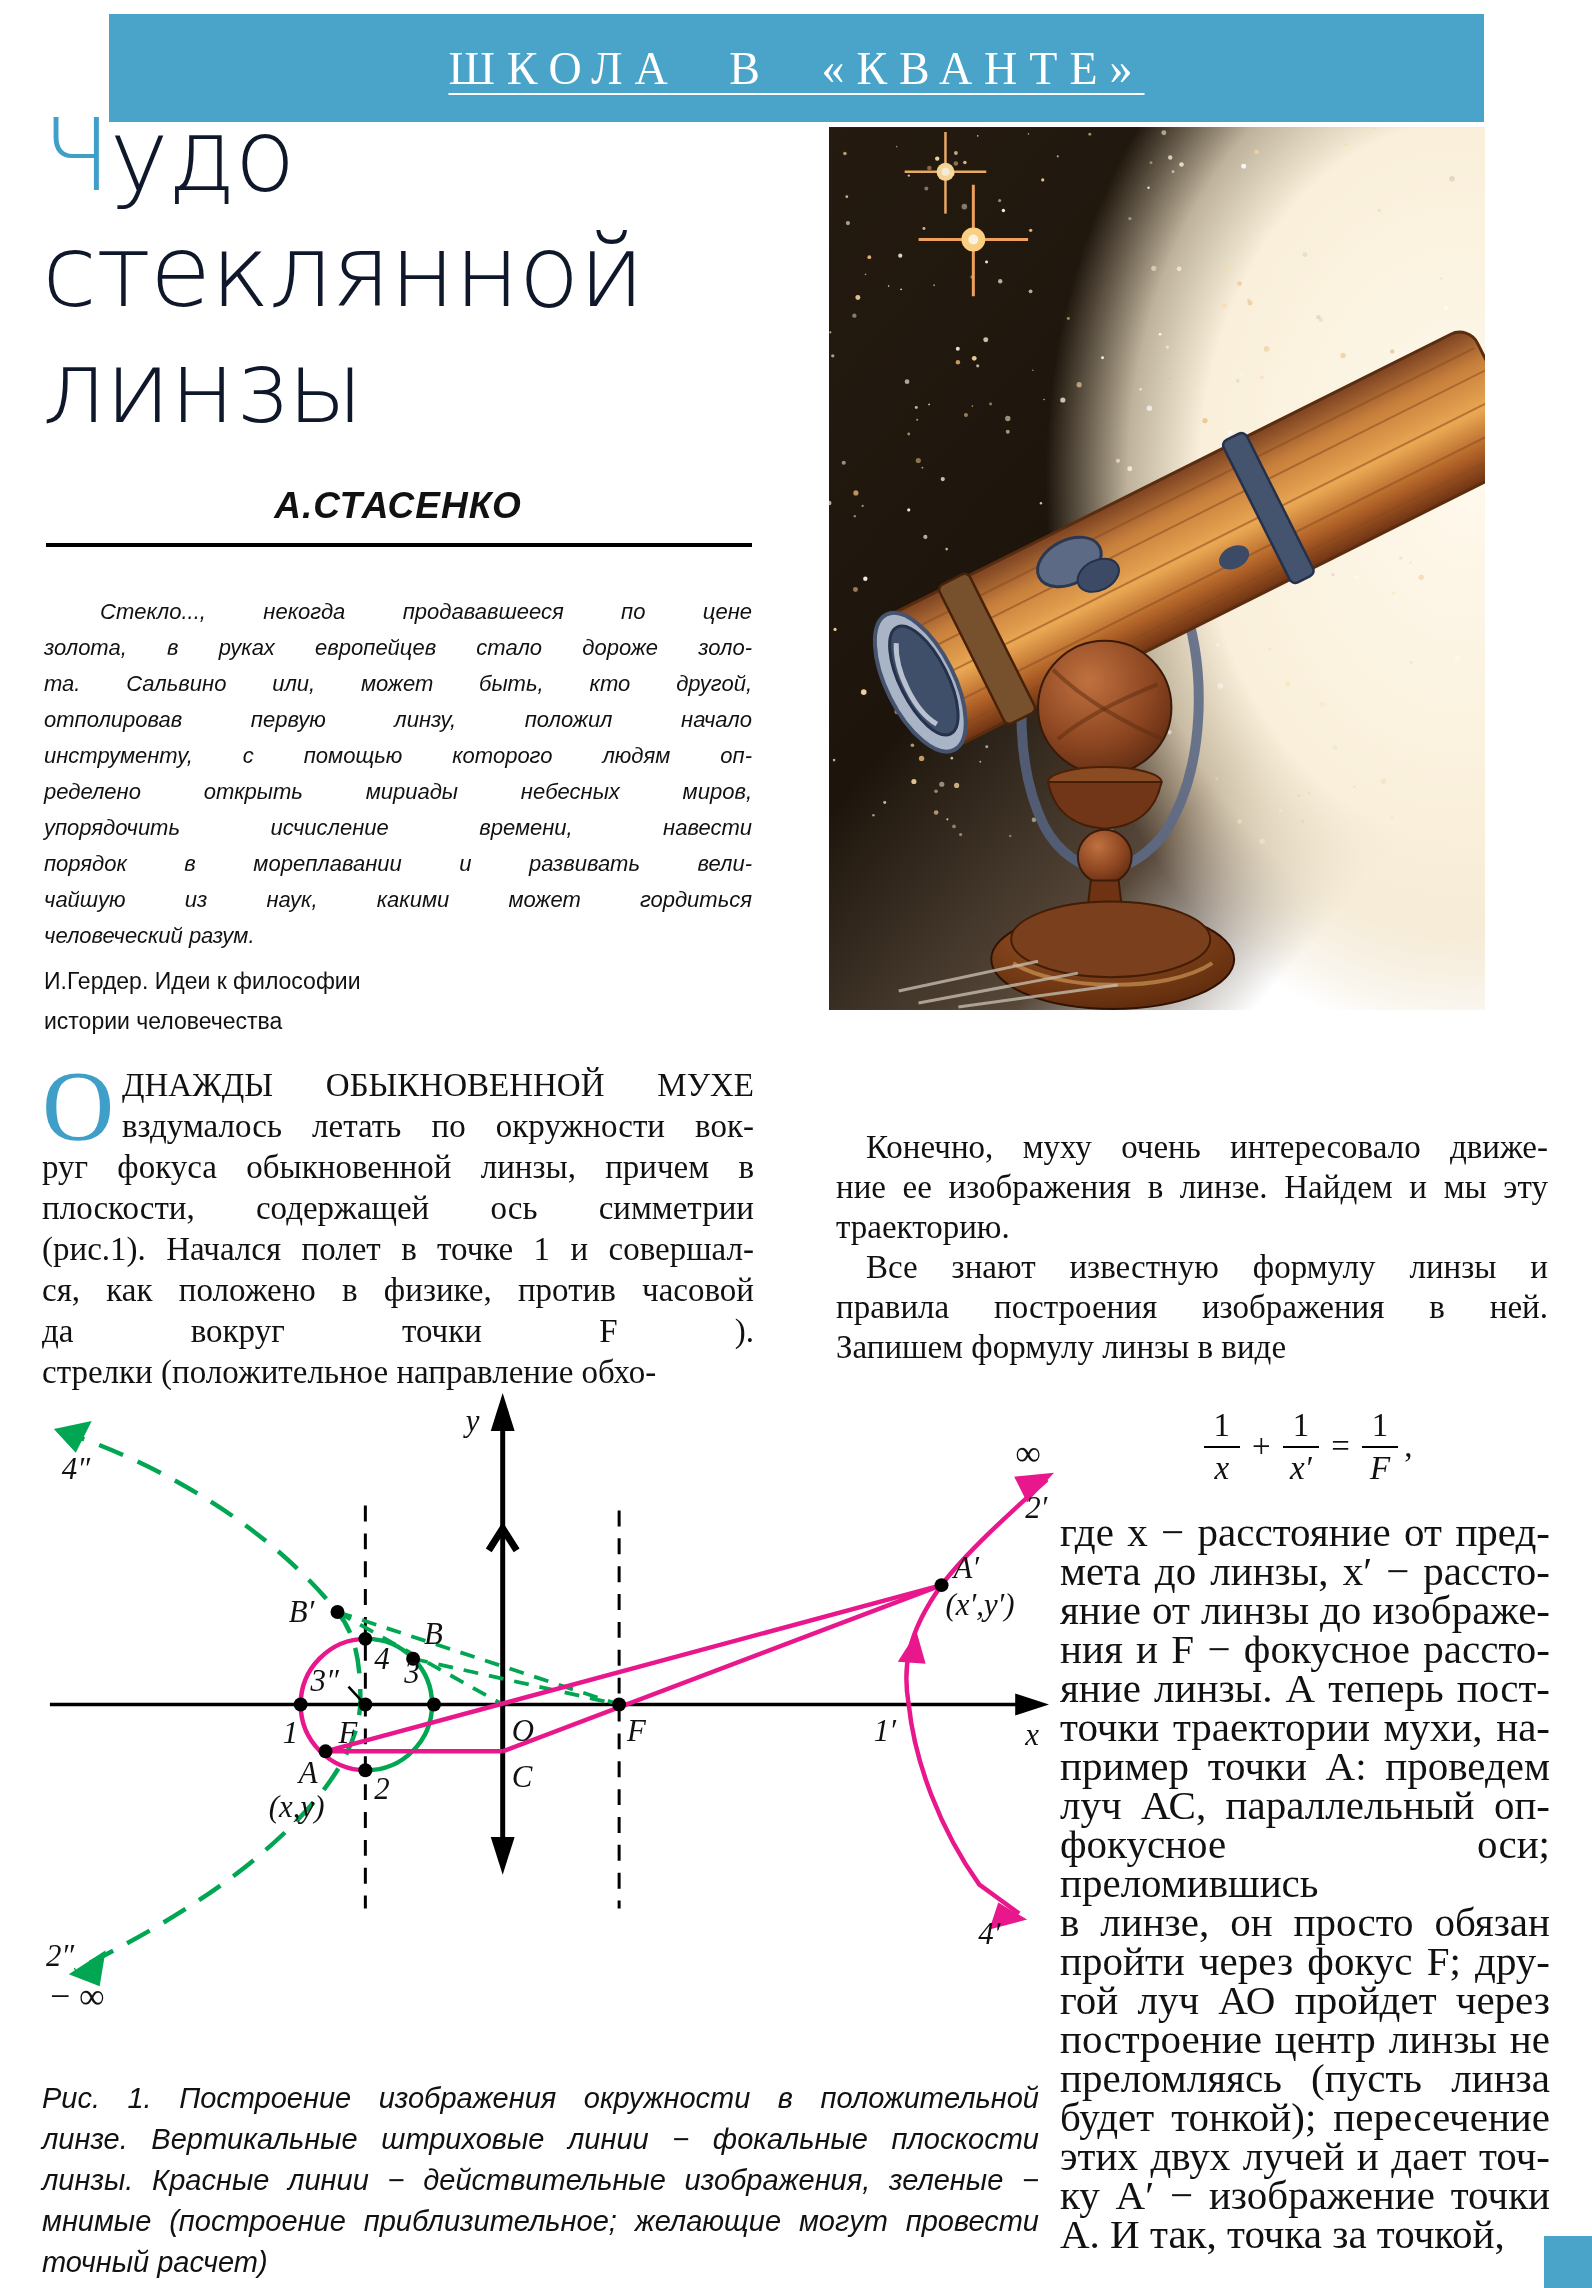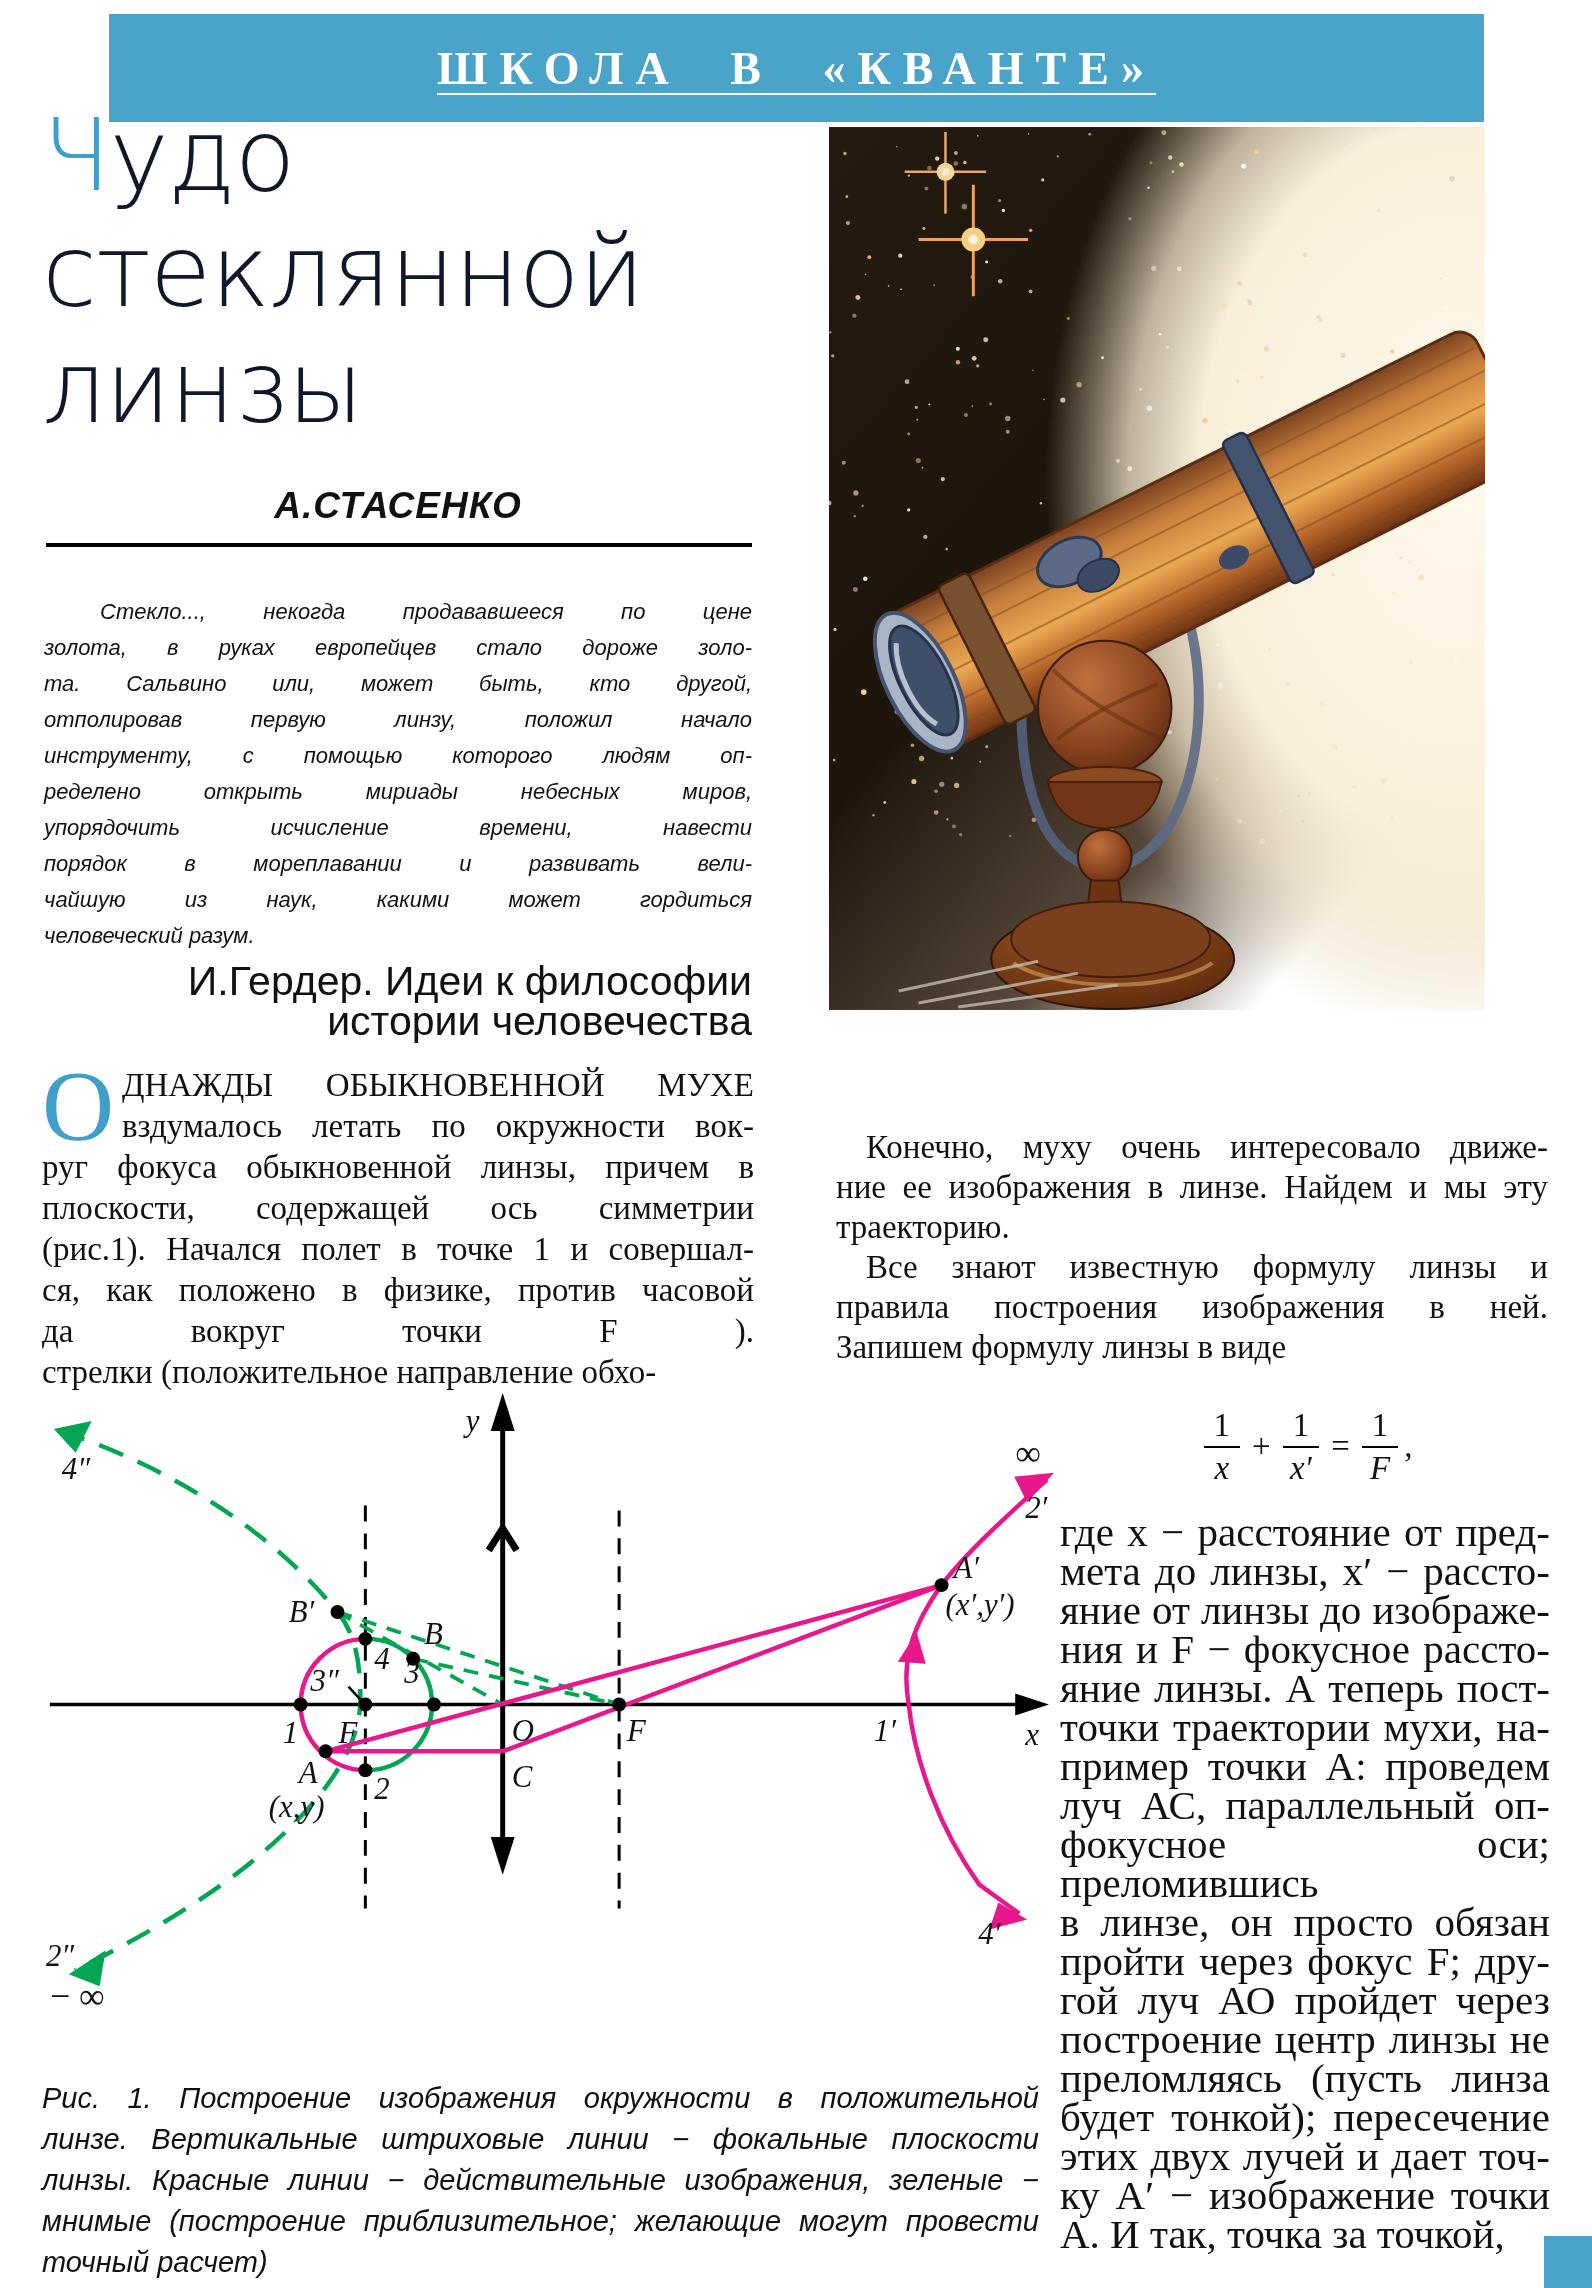--- a/index.html
+++ b/index.html
@@ -2,43 +2,43 @@
 <html><head>
 <meta charset="utf-8">
 <style>
   html,body{margin:0;padding:0;background:#fff;}
   #page{position:relative;width:1592px;height:2289px;background:#fff;overflow:hidden;
         font-family:"Liberation Serif",serif;color:#111;}
 
   
   .banner{position:absolute;left:109px;top:14px;width:1375px;height:108px;
           display:flex;align-items:center;justify-content:center;}
-  .banner-text{font-family:"Liberation Serif",serif;font-weight:bold;color:#fff;
+  .banner-text{font-family:"Liberation Serif",serif;font-weight:normal;color:#fff;
                font-size:46px;letter-spacing:12px;word-spacing:26px;
                text-decoration:underline;text-underline-offset:9px;text-decoration-thickness:2px;text-align:center;}
 
   
   .title{position:absolute;left:42px;top:98px;width:712px;text-align:left;
          font-family:"DejaVu Sans",sans-serif;font-weight:200;
          font-size:100px;line-height:116px;color:#0f172a;letter-spacing:-1px;}
   .title-line:first-child::first-letter{color:#3f9fc9;}
   .author{position:absolute;left:42px;top:485px;width:712px;text-align:center;
           font-family:"Liberation Sans",sans-serif;font-style:italic;font-weight:bold;
           font-size:37px;letter-spacing:1px;}
   .rule{position:absolute;left:46px;top:543px;width:706px;height:4px;background:#000;}
 
   
   .epigraph{position:absolute;left:44px;top:594px;width:708px;
             font-family:"Liberation Sans",sans-serif;font-style:italic;
             font-size:22px;line-height:36px;}
   .epigraph>div{text-align:justify;text-align-last:justify;}
   .epigraph>div:first-child{text-indent:56px;}
   .epigraph>div:last-child{text-align-last:left;}
-  .attribution{position:absolute;left:44px;top:961px;width:708px;text-align:right;
-               font-family:"Liberation Sans",sans-serif;font-size:41px;line-height:40px;}
+  .attribution{position:absolute;left:44px;top:961px;width:708px;text-align:left;
+               font-family:"Liberation Sans",sans-serif;font-size:23px;line-height:40px;}
 
   
   .jlines>div{text-align:justify;text-align-last:justify;}
   .jlines>div:last-child{text-align-last:left;}
   .indent-first>div:first-child{text-indent:30px;}
 
   .body-left{position:absolute;left:42px;top:1065px;width:712px;
              font-size:33px;line-height:41px;}
   .body-left>div:first-child{letter-spacing:3px;word-spacing:8px;}
   .dropcap{float:left;width:80px;font-size:100px;line-height:82px;color:#3f9fc9;

